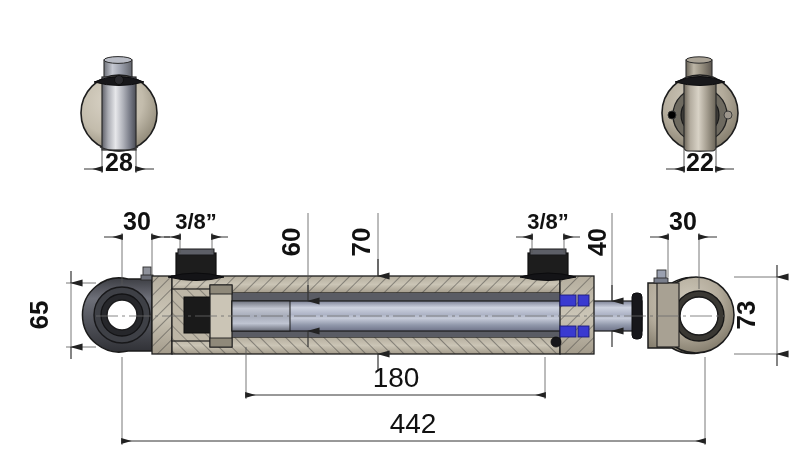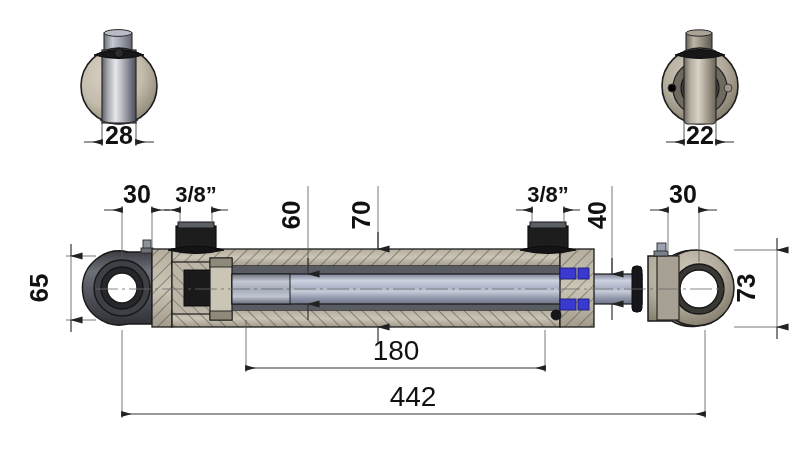--- a/index.html
+++ b/index.html
@@ -1,18 +1,18 @@
 <!DOCTYPE html>
 <html><head>
 <meta charset="utf-8">
 <style>
   html,body{margin:0;padding:0;background:#ffffff;}
   body{width:800px;height:450px;position:relative;overflow:hidden;
        font-family:"Liberation Sans", sans-serif;}
-  .stage{position:absolute;inset:0;}
+  .stage{position:absolute;inset:0;margin-top:27px;}
   svg.drawing{position:absolute;left:0;top:0;width:800px;height:450px;}
   .dimtext{font-family:"Liberation Sans", sans-serif;font-weight:bold;fill:#111111;}
   .dimtext-lite{font-family:"Liberation Sans", sans-serif;font-weight:normal;fill:#111111;}
 </style>
 </head>
 <body>
 
 <div class="stage">
 
   <svg class="drawing" viewBox="0 0 800 450">

